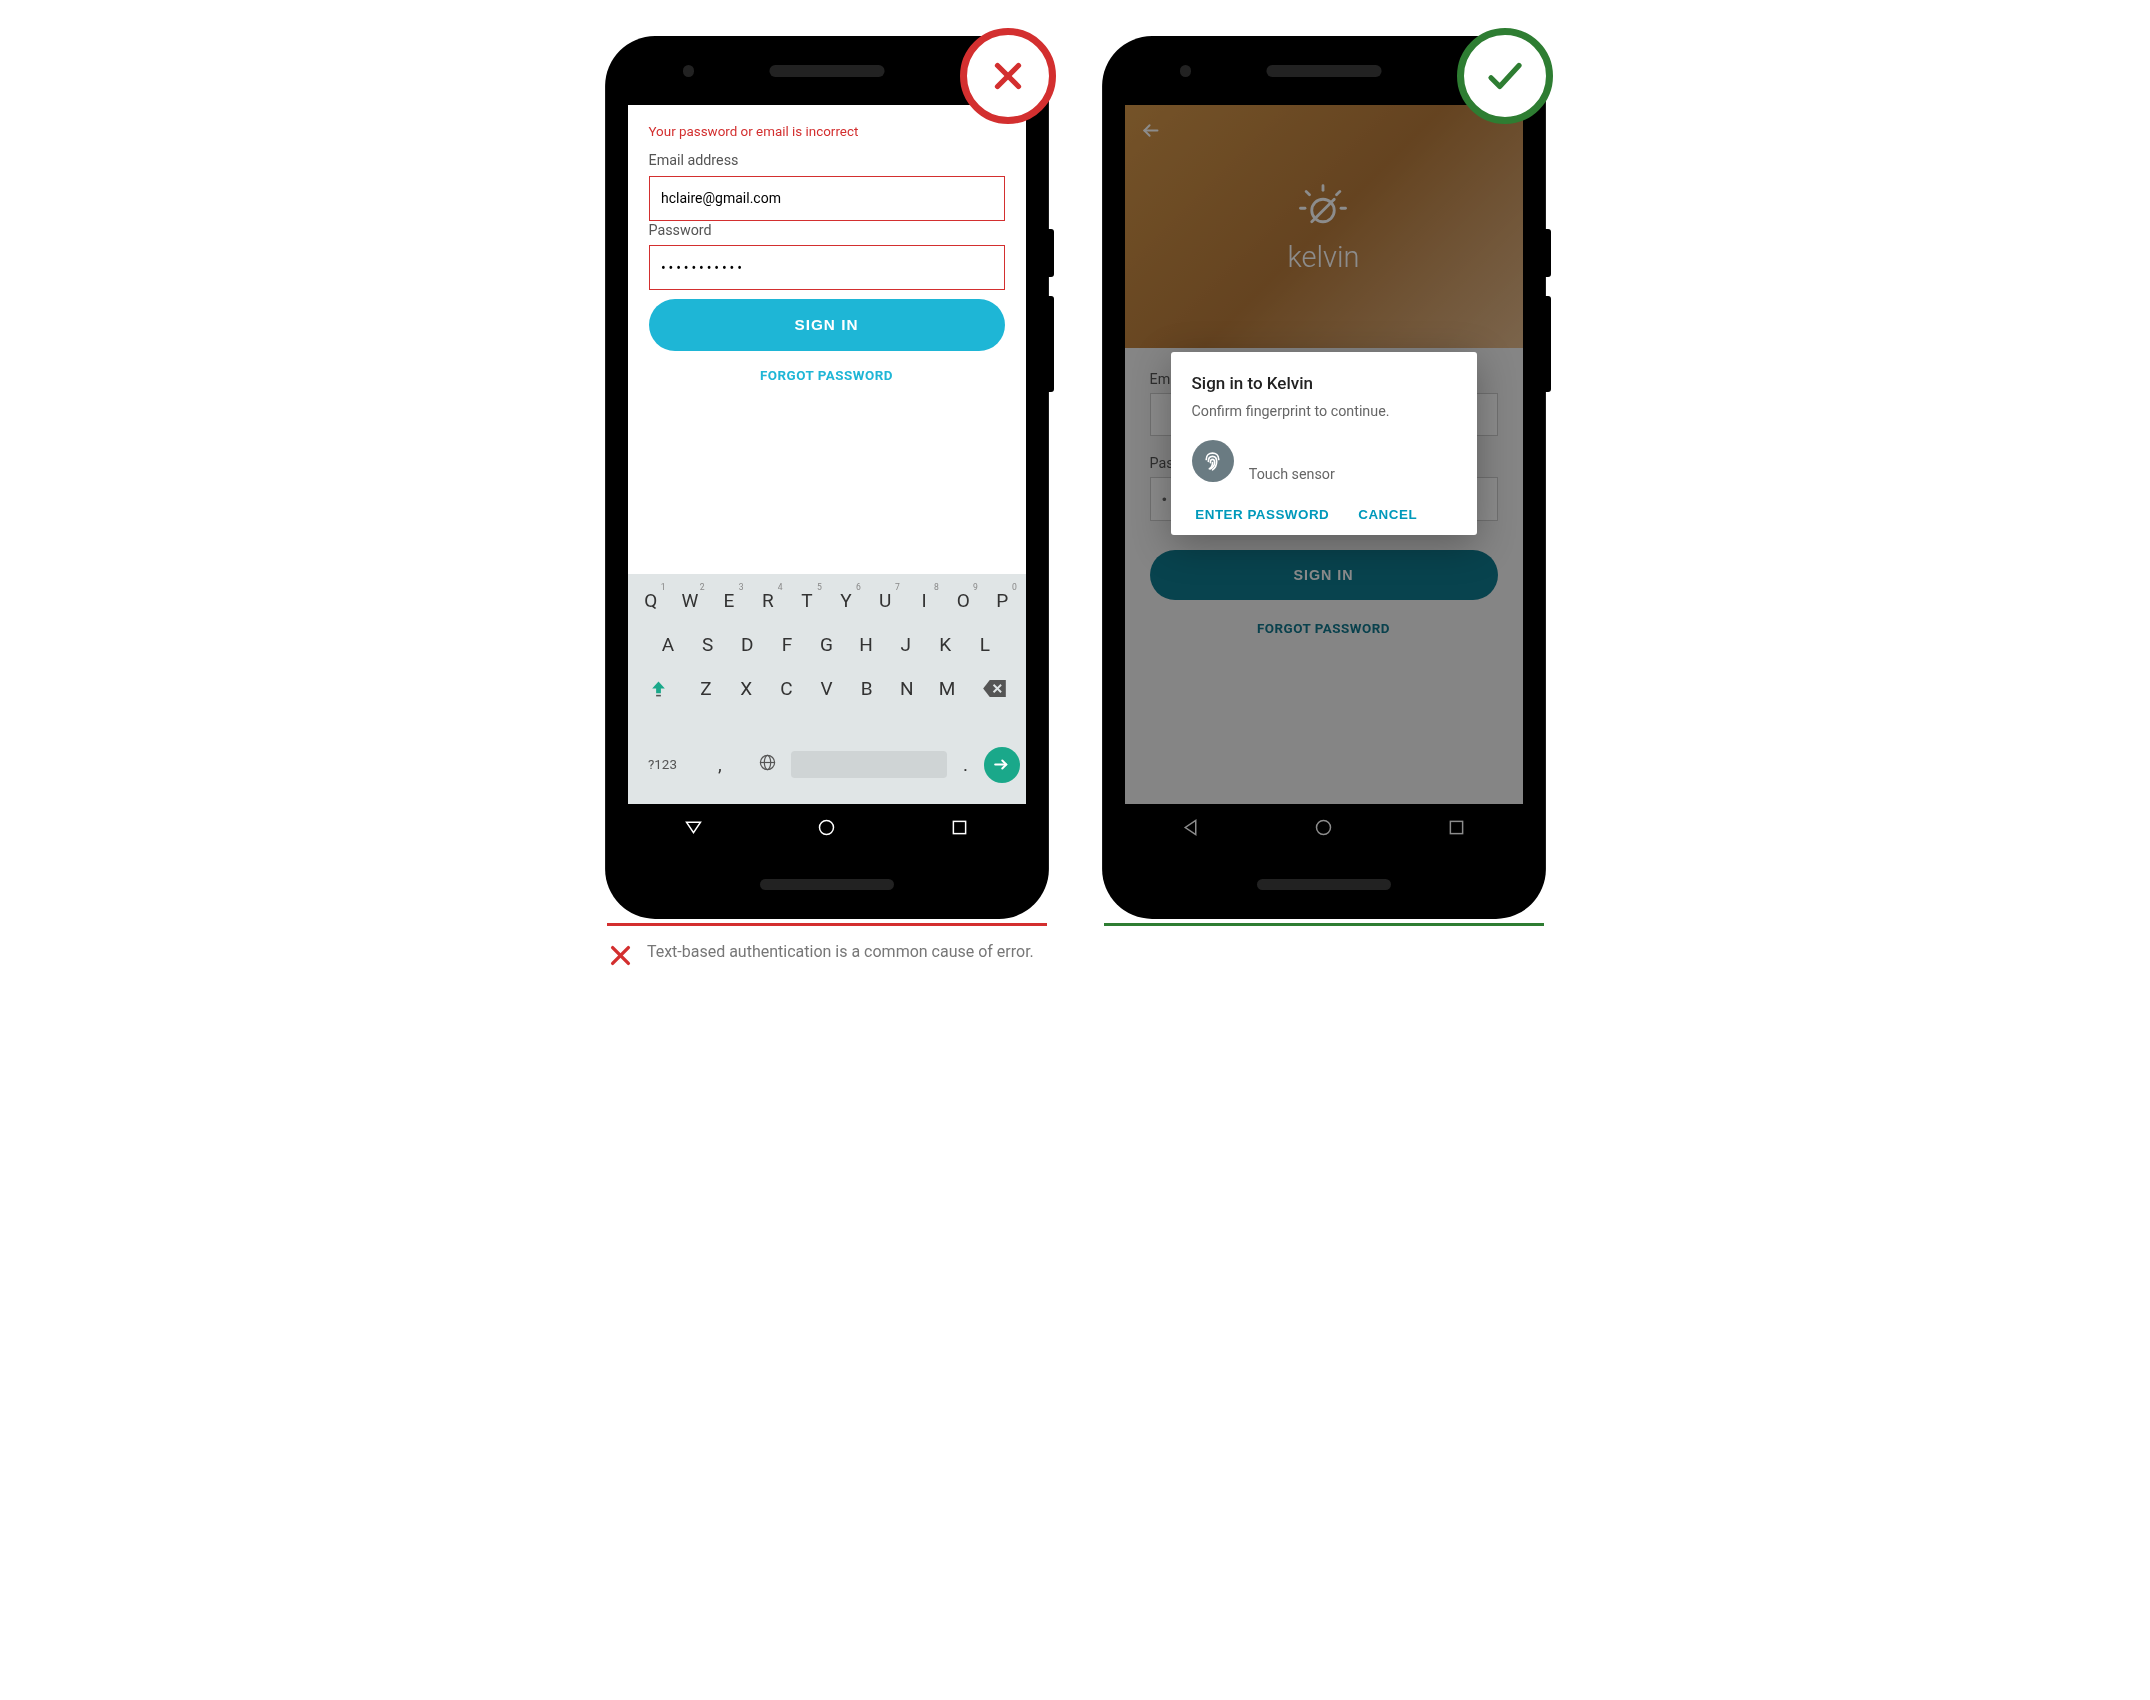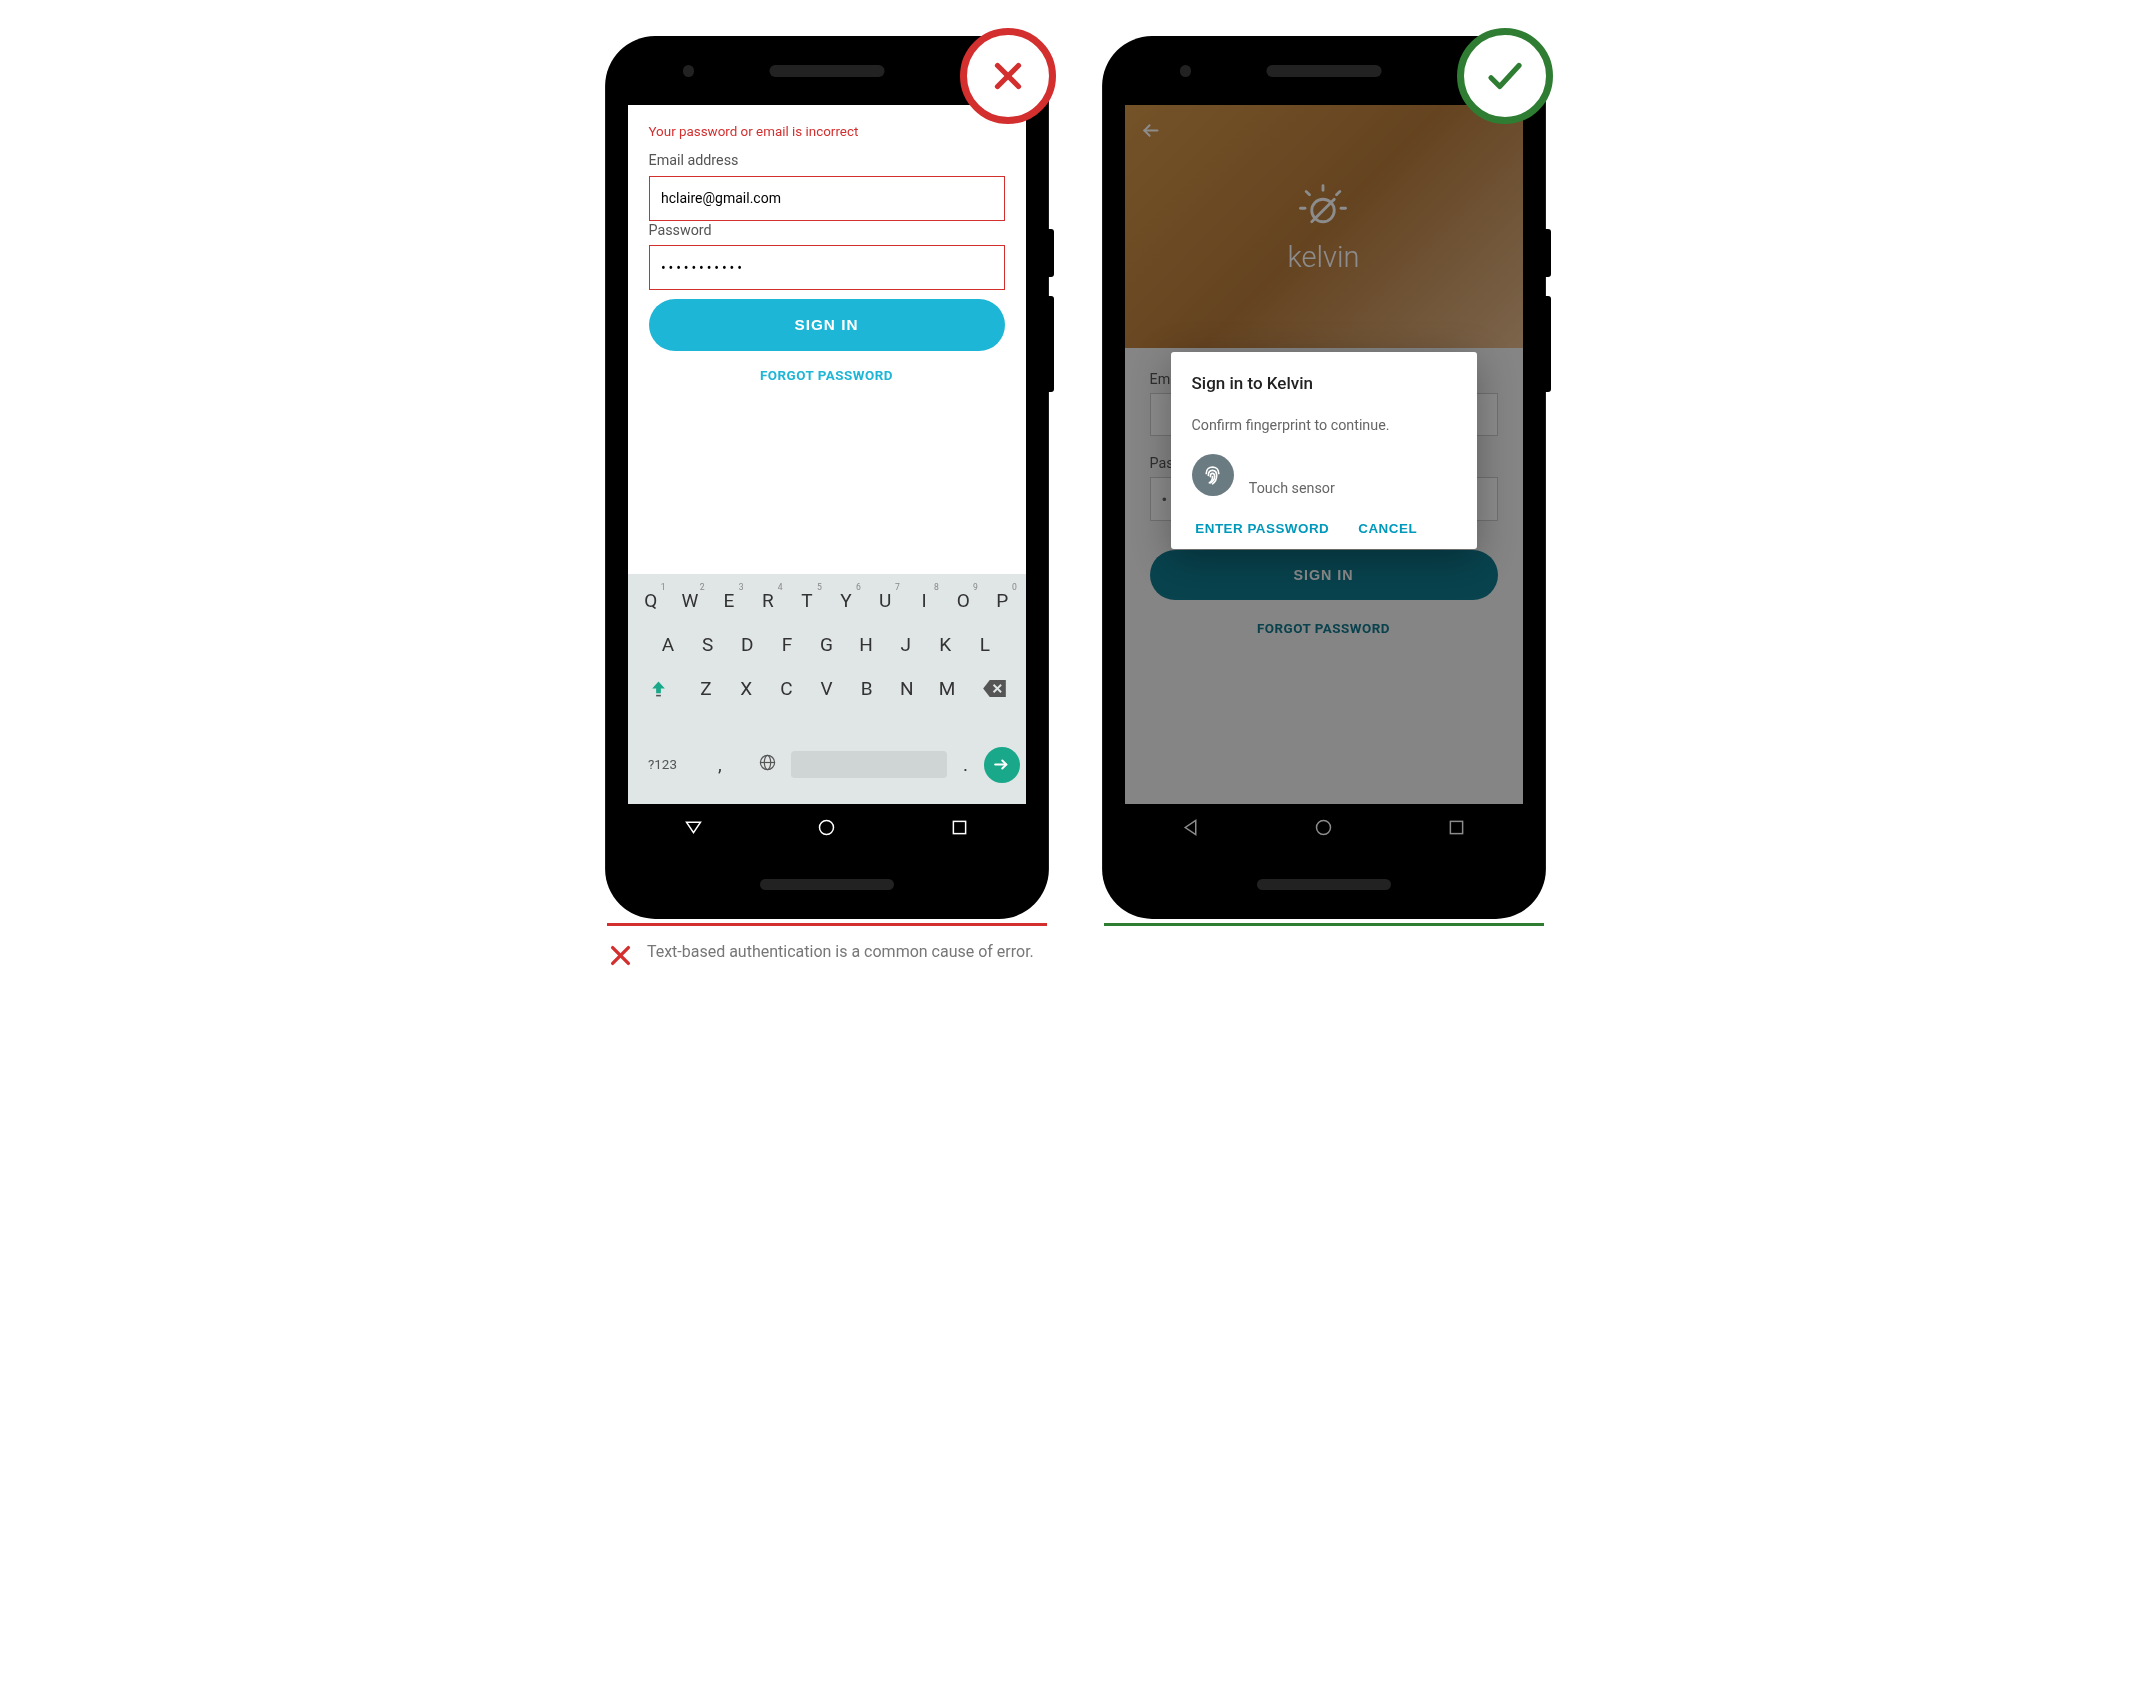--- a/index.html
+++ b/index.html
@@ -143,21 +143,21 @@
     margin-top: 9.6px; margin-bottom: 21px;
   }
   .r-forgot { text-align: center; color: #12778c; font-weight: 700; font-size: 13.4px; letter-spacing: 0.5px; }
   .dialog {
     position: absolute; z-index: 6;
     top: 247px; left: 50%; transform: translateX(-50%);
     width: 306px; background: #fff; border-radius: 2.9px;
     padding: 21px 21px 13.4px 21px;
     box-shadow: 0 9.6px 38px rgba(0,0,0,0.3);
   }
-  .dialog-title { font-size: 17px; font-weight: 500; color: #222; margin-bottom: 24px; }
+  .dialog-title { font-size: 17px; font-weight: 500; color: #222; margin-bottom: 10px; }
   .dialog-sub { font-size: 14.3px; color: #666; margin-bottom: 21px; }
   .fp-row { display: flex; align-items: flex-end; gap: 15.3px; margin-bottom: 25px; }
   .fp-icon {
     width: 42px; height: 42px; border-radius: 50%;
     background: #6a7b82;
     display: flex; align-items: center; justify-content: center;
   }
   .fp-label { color: #666; font-size: 14.3px; }
   .dialog-actions { display: flex; justify-content: flex-start; gap: 29px; padding-left: 3.8px; }
   .dialog-btn { color: #0099bb; font-weight: 700; font-size: 13.4px; letter-spacing: 0.5px; background: none; border: none; }

